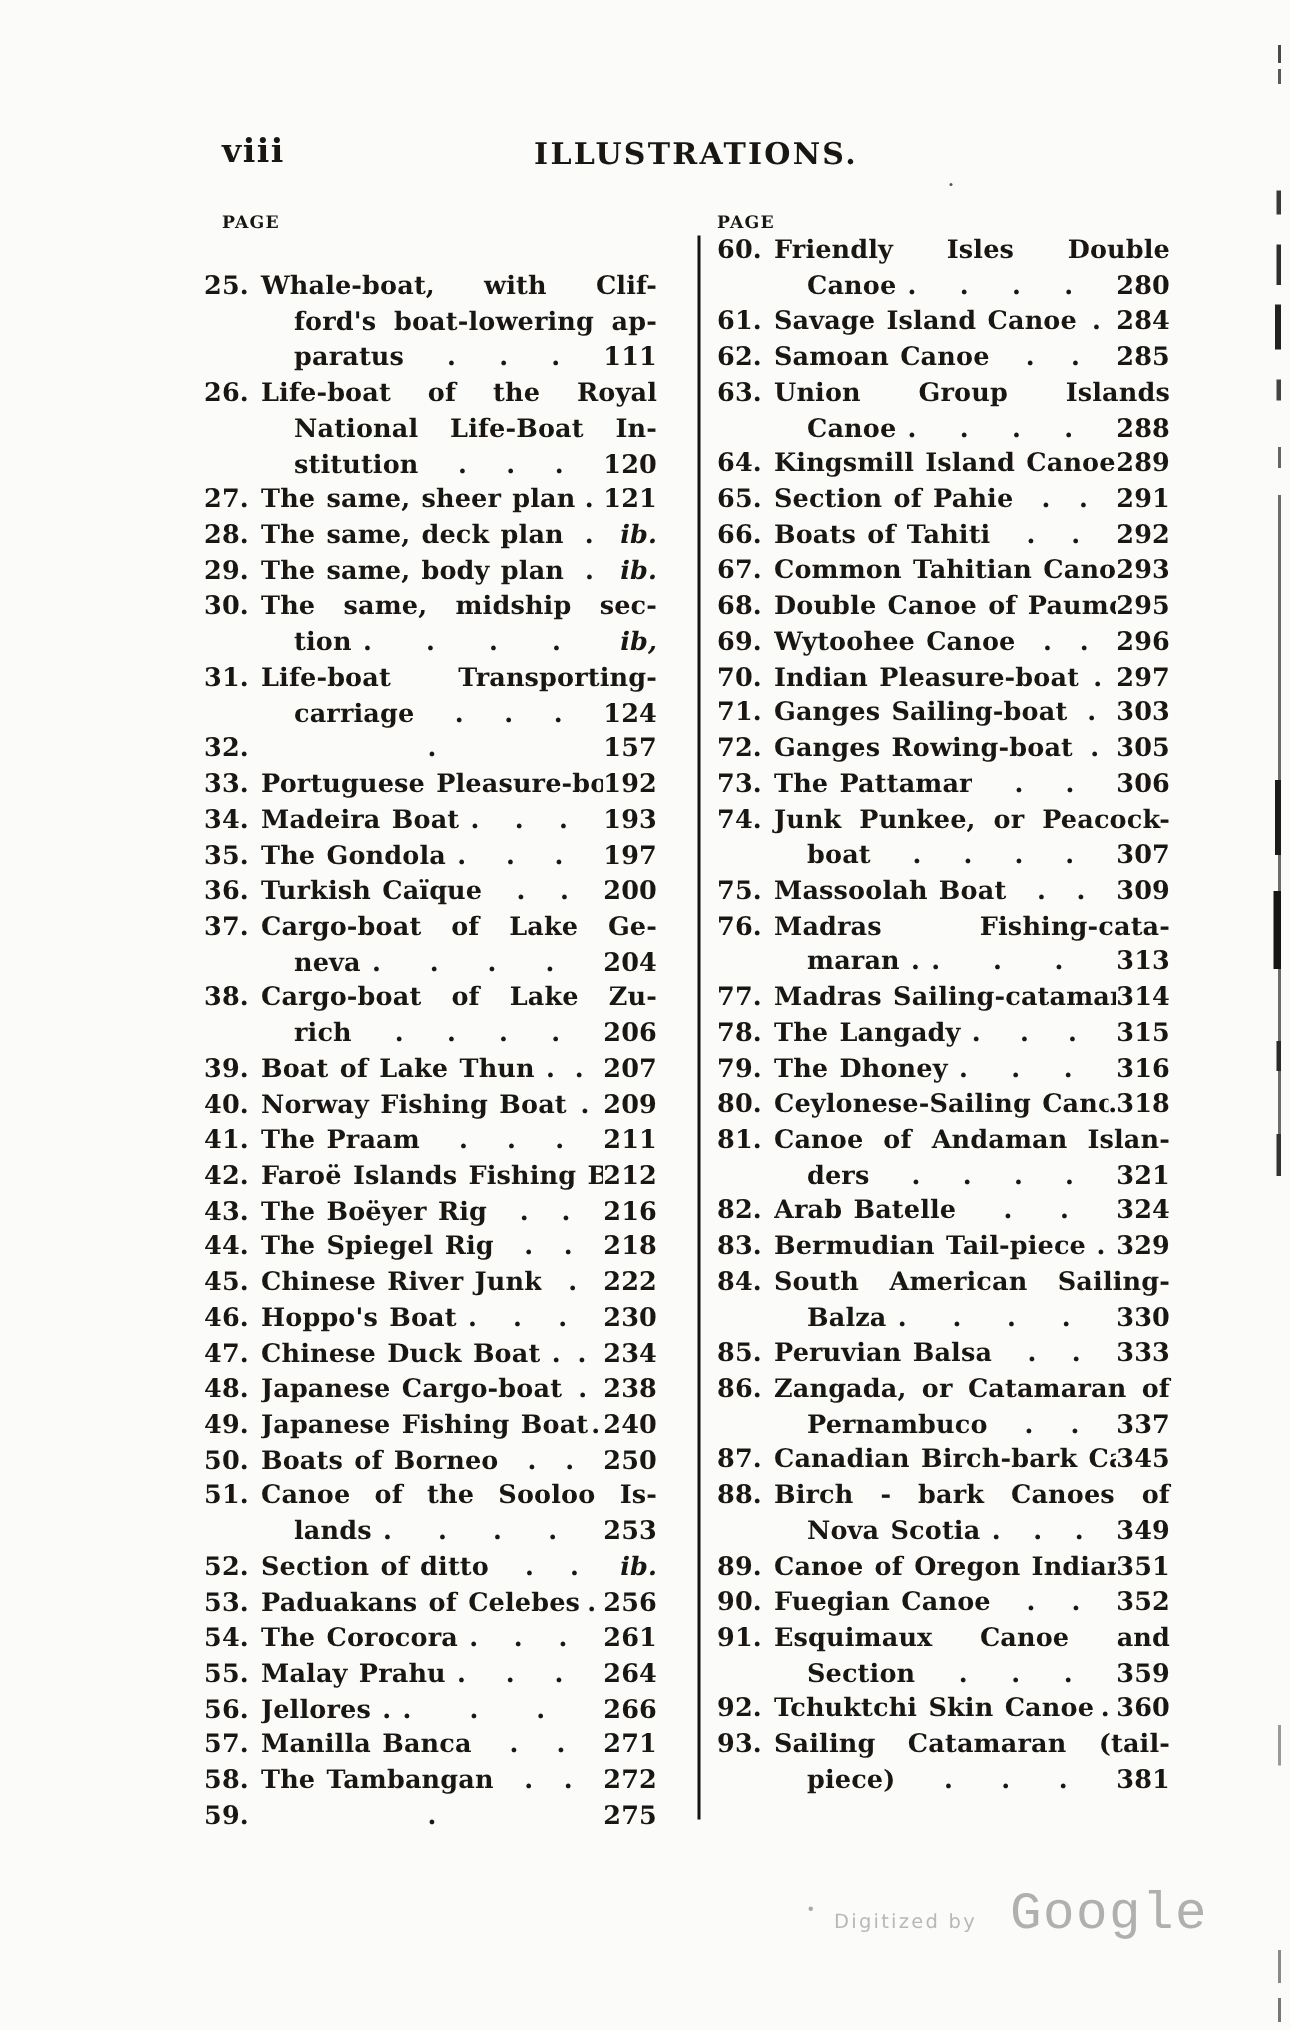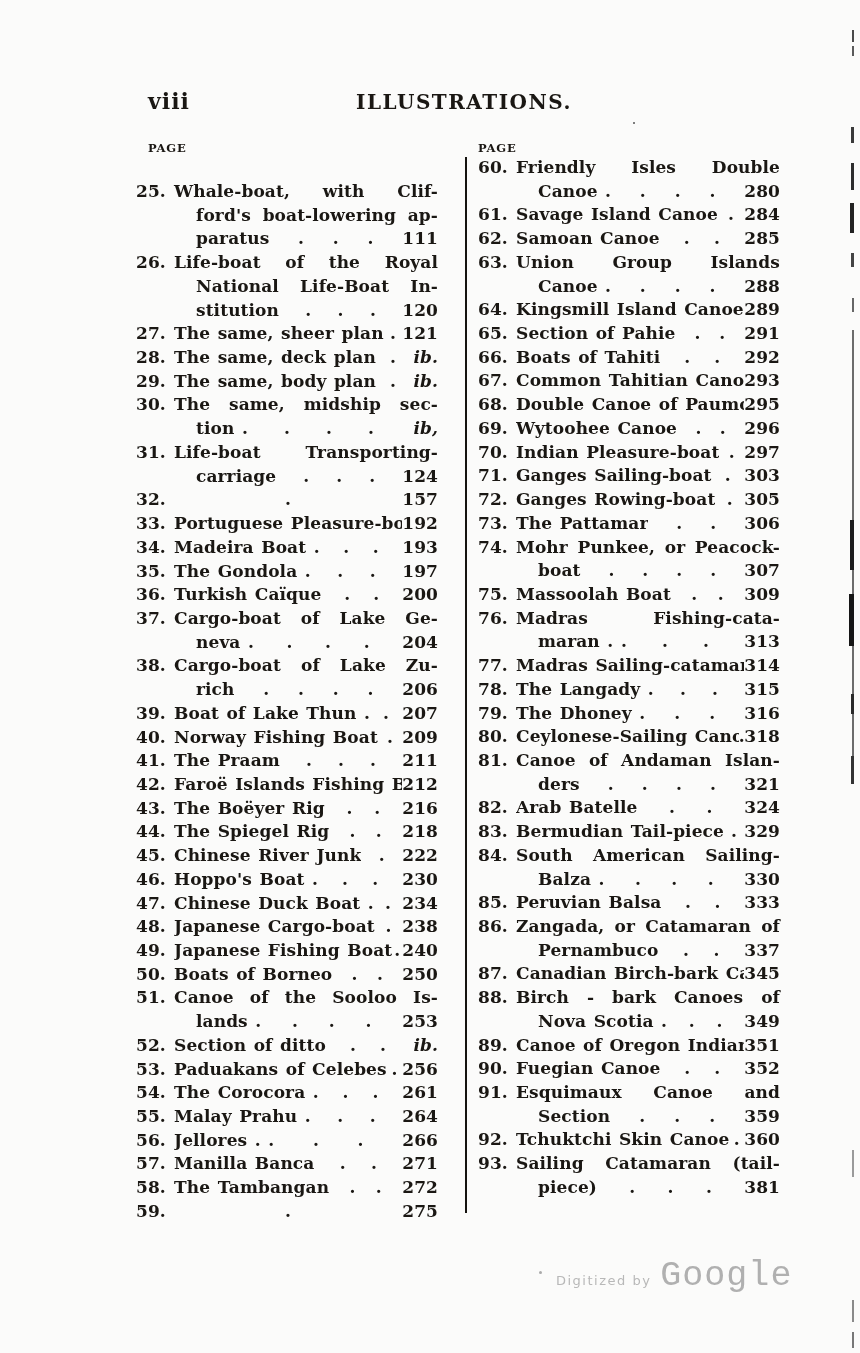--- a/index.html
+++ b/index.html
@@ -43,21 +43,21 @@
   .body { flex: 1 1 auto; display: flex; align-items: baseline; min-width: 0; }
   .body.ind { margin-left: 22px; }
   .body.just { justify-content: space-between; }
   .t    { flex: 0 1 auto; white-space: pre; word-spacing: 1.5px; min-width: 0; overflow: hidden; }
   .lead { flex: 1 1 auto; display: flex; justify-content: space-evenly; align-items: baseline; min-width: 0; }
   .pg   { flex: 0 0 auto; min-width: 28px; text-align: right; }
   .ital { font-style: italic; }
   .w    { white-space: pre; }
   .watermark {
     position: absolute; left: 556px; top: 1256px;
-    display: flex; align-items: baseline; gap: 9px;
+    display: flex; align-items: baseline; gap: 22px;
   }
   .wm-prefix {
     font-family: "DejaVu Sans", "Liberation Sans", sans-serif;
     font-size: 13px; color: #b8b8b8; letter-spacing: 1.5px;
   }
   .wm-brand {
     font-family: Liberation Mono, monospace;
     font-size: 35px; color: #b0b0b0; letter-spacing: 1px; font-weight: 400;
   }
   .artifact { position: absolute; }
@@ -681,21 +681,21 @@
         <span class="lead">
           <span class="dot">.</span>
           <span class="dot">.</span>
         </span>
         <span class="pg">306</span>
       </div>
     </div>
     <div class="toc-line">
       <span class="num">74.</span>
       <div class="body just">
-        <span class="w">Mohr</span>
+        <span class="w">Junk</span>
         <span class="w">Punkee,</span>
         <span class="w">or</span>
         <span class="w">Peacock-</span>
       </div>
     </div>
     <div class="toc-line">
       <span class="num"></span>
       <div class="body ind leader-row">
         <span class="t">boat</span>
         <span class="lead">

